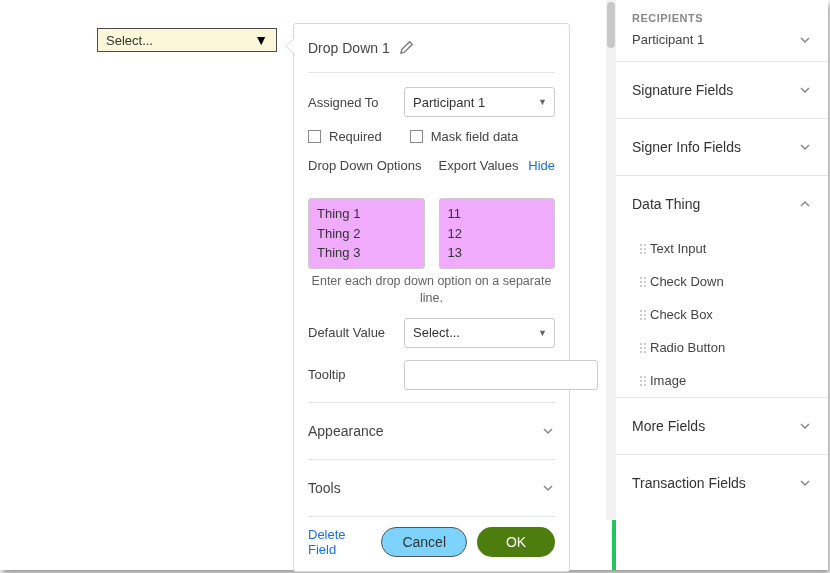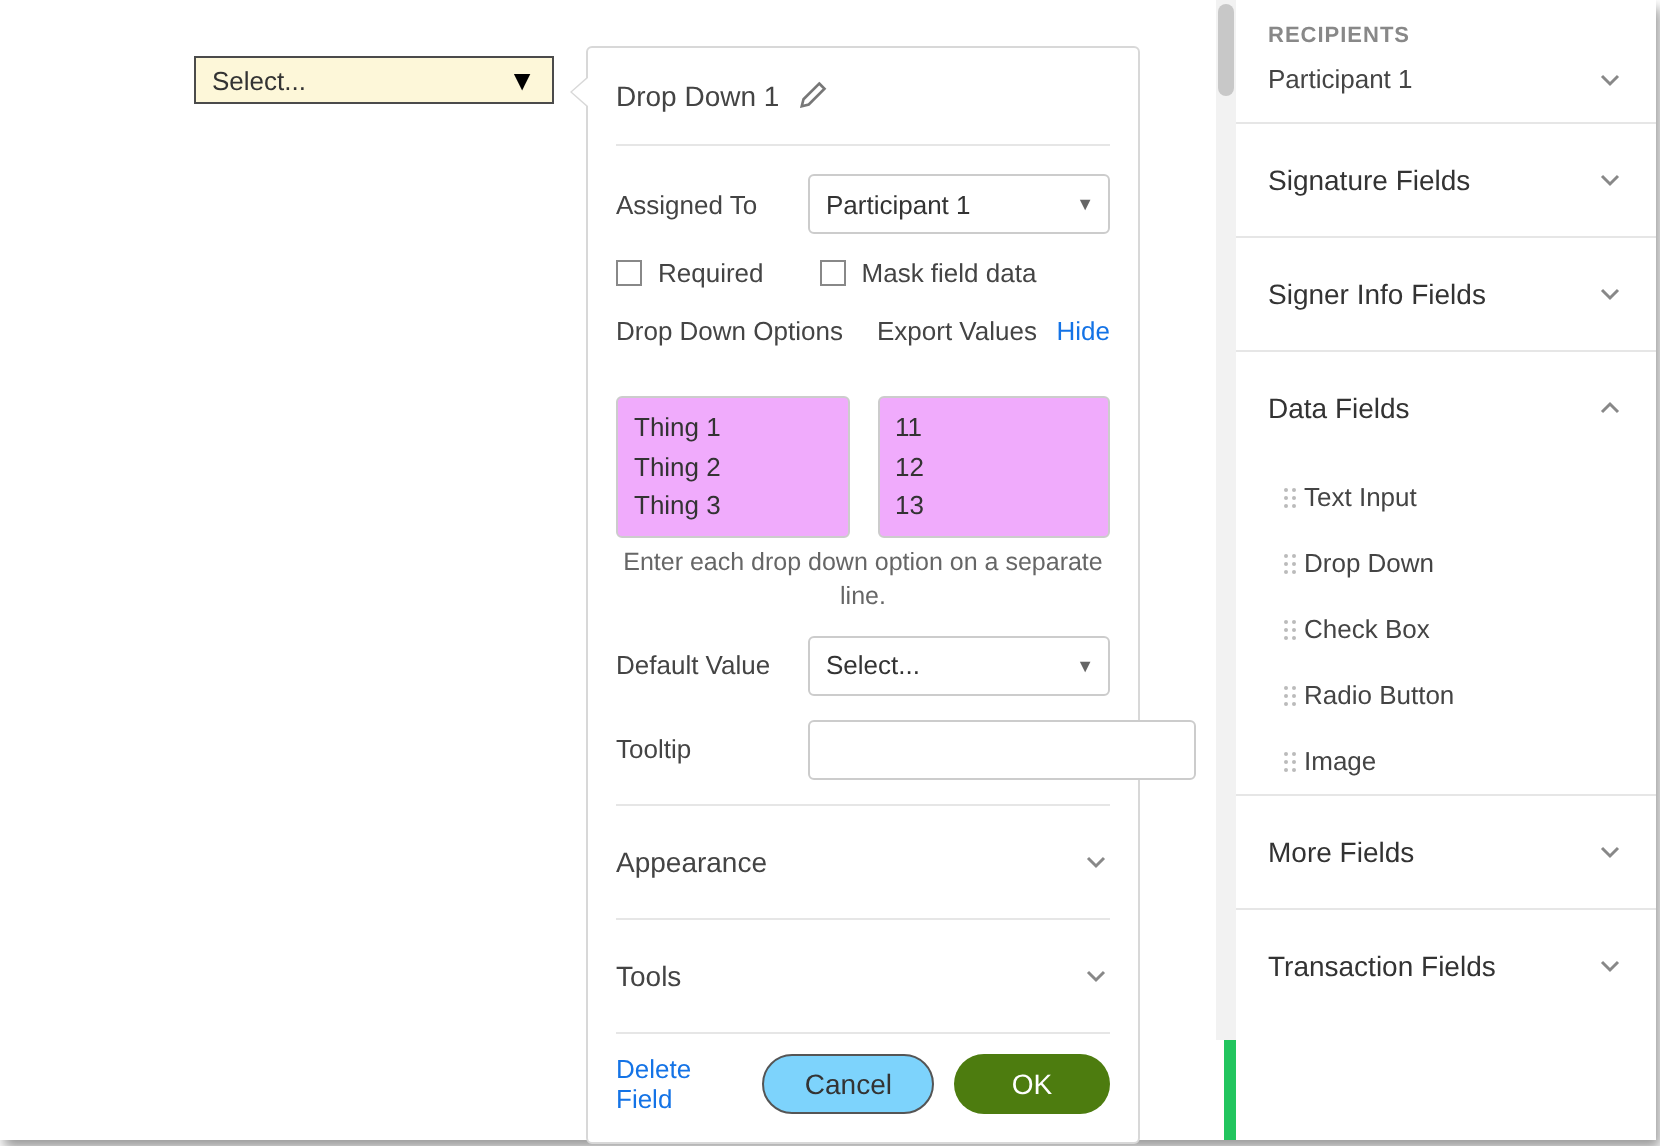--- a/index.html
+++ b/index.html
@@ -35,21 +35,21 @@
 .divider { height: 1px; background: #e6e6e6; margin: 10px 0; }
 .collapse-row { display: flex; justify-content: space-between; align-items: center; padding: 10px 0; cursor: pointer; }
 .collapse-label { font-size: 14px; color: #444; }
 .chev { width: 14px; height: 14px; display: flex; align-items: center; justify-content: center; color: #888; }
 .chev svg { width: 12px; height: 12px; }
 .action-row { display: flex; align-items: center; gap: 10px; }
 .delete-link { font-size: 13px; color: #1473e6; cursor: pointer; margin-right: auto; }
 .btn { height: 30px; border-radius: 15px; padding: 0 20px; font-size: 14px; cursor: pointer; display: flex; align-items: center; justify-content: center; }
 .btn-cancel { background: #7dd3fc; border: 1.5px solid #555; color: #333; }
 .btn-ok { background: #4d7c0f; border: none; color: #fff; min-width: 78px; }
-.sidebar { width: 216px; background: #fff; border-left: 6px solid #22c55e; position: relative; }
+.sidebar { width: 216px; background: #fff; border-left: 4px solid #22c55e; position: relative; }
 .sidebar-scrollbar { position: absolute; left: -10px; top: 0; bottom: 50px; width: 10px; background: #f2f2f2; }
 .sidebar-thumb { position: absolute; left: 1px; right: 1px; top: 2px; height: 46px; background: #c8c8c8; border-radius: 4px; }
 .sidebar-header { padding: 12px 16px 0 16px; font-size: 11px; letter-spacing: 0.5px; color: #888; font-weight: 600; }
 .recipient-row { display: flex; justify-content: space-between; align-items: center; padding: 8px 16px 14px 16px; cursor: pointer; }
 .recipient-name { font-size: 13px; color: #444; }
 .section-row { display: flex; justify-content: space-between; align-items: center; padding: 20px 16px; border-top: 1px solid #e6e6e6; cursor: pointer; }
 .section-label { font-size: 14px; color: #333; font-weight: 500; }
 .subitems { }
 .subitem { display: flex; align-items: center; gap: 8px; padding: 9px 16px 9px 24px; font-size: 13px; color: #444; cursor: grab; position: relative; }
 .grip { display: flex; flex-direction: column; gap: 2px; }
@@ -194,21 +194,21 @@
     <div class="section-row">
       <span class="section-label">Signer Info Fields</span>
       <span class="chev">
         <svg viewBox="0 0 12 12" fill="none" stroke="currentColor" stroke-width="1.5">
             <path d="M2 4l4 4 4-4"></path>
           </svg>
       </span>
     </div>
 
     <div class="section-row">
-      <span class="section-label">Data Fields</span>
+      <span class="section-label">Data Thing</span>
       <span class="chev">
         <svg viewBox="0 0 12 12" fill="none" stroke="currentColor" stroke-width="1.5">
             <path d="M2 8l4-4 4 4"></path>
           </svg>
       </span>
     </div>
 
     <div class="subitems">
       <div class="subitem">
         <span class="grip">
@@ -217,21 +217,21 @@
             <span></span>
           </span>
         <span>Text Input</span>
       </div>
       <div class="subitem">
         <span class="grip">
             <span></span>
             <span></span>
             <span></span>
           </span>
-        <span>Drop Down</span>
+        <span>Check Down</span>
       </div>
       <div class="subitem">
         <span class="grip">
             <span></span>
             <span></span>
             <span></span>
           </span>
         <span>Check Box</span>
       </div>
       <div class="subitem">

